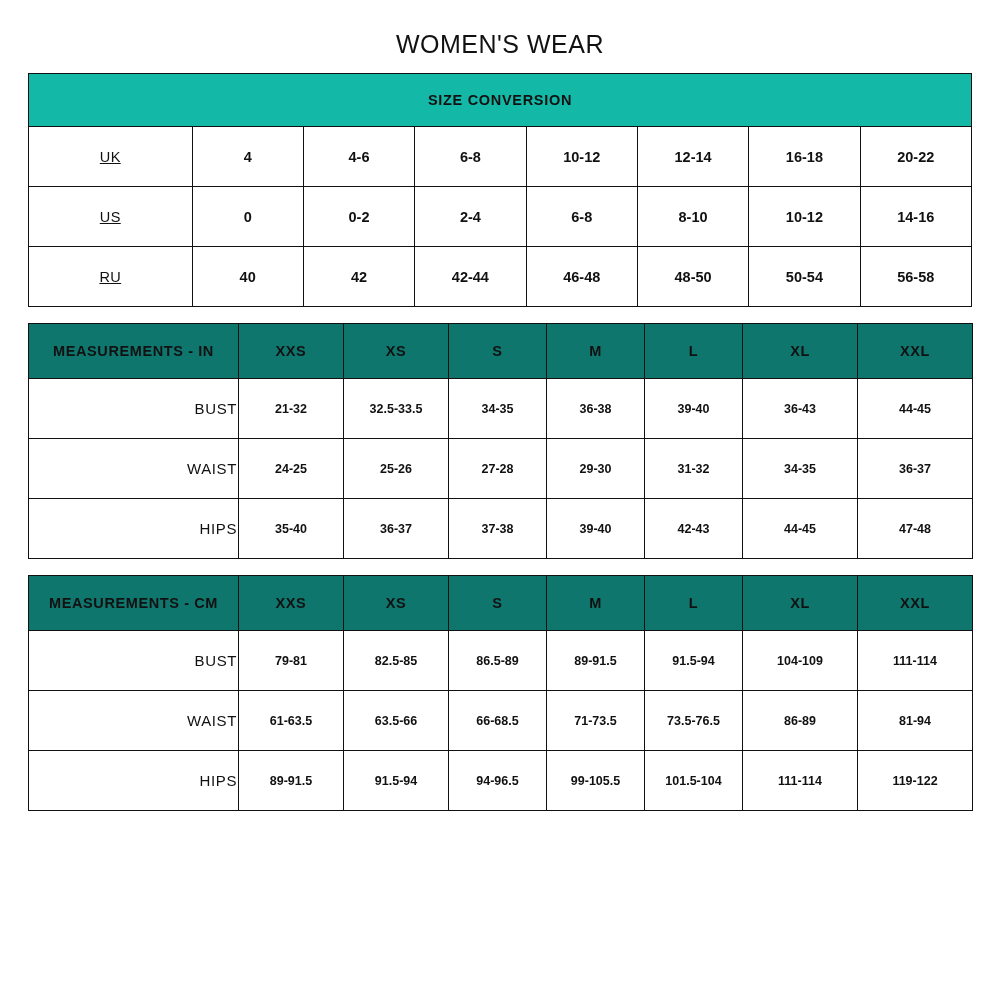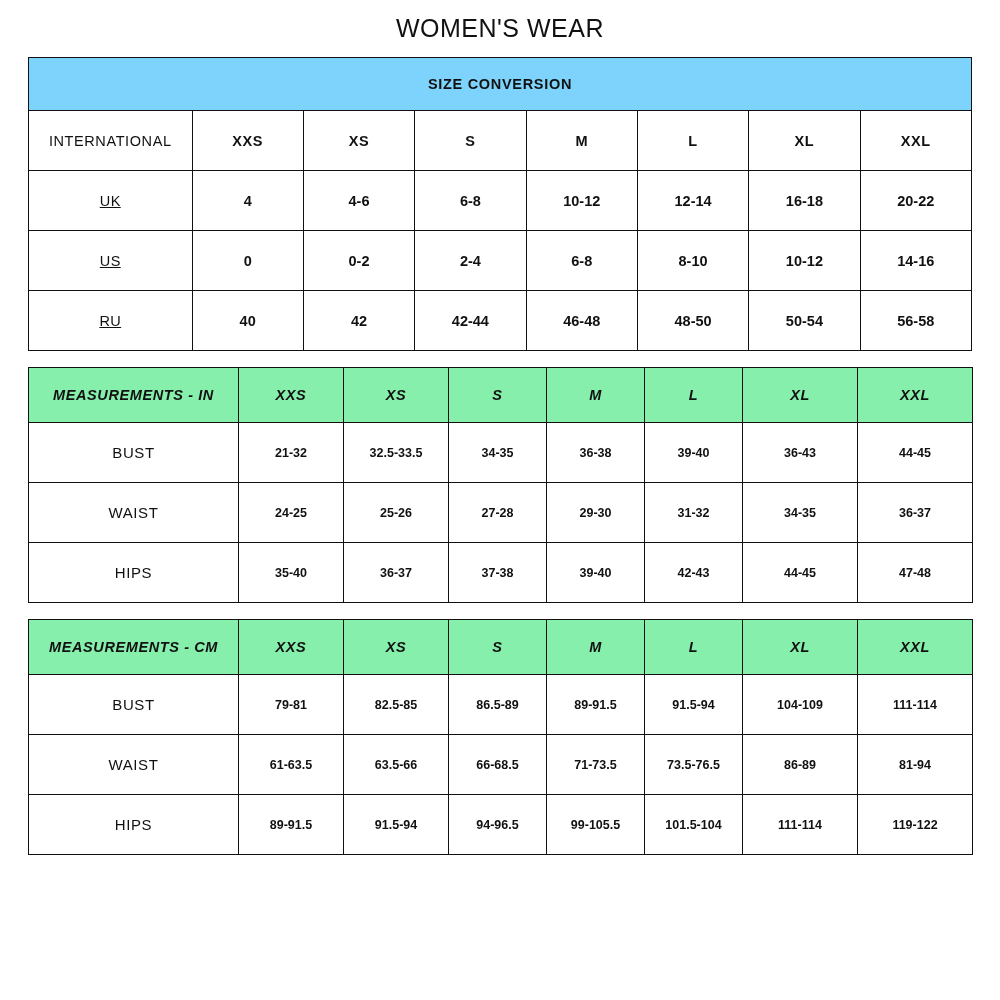--- a/index.html
+++ b/index.html
@@ -11,21 +11,21 @@
     width: 1000px;
     height: 1000px;
     font-family: "Liberation Sans", sans-serif;
     color: #1a1a1a;
     -webkit-font-smoothing: antialiased;
   }
   .page {
     width: 1000px;
     height: 1000px;
     box-sizing: border-box;
-    padding: 0 28px;
+    padding: 16px 28px;
     position: relative;
   }
   .page-title {
     text-align: center;
     font-size: 25px;
     font-weight: 400;
     letter-spacing: 0.5px;
     padding-top: 14px;
     padding-bottom: 14px;
     color: #111111;
@@ -41,21 +41,21 @@
     vertical-align: middle;
     font-weight: 700;
     color: #111111;
   }
   
   .conv-table td {
     height: 57px;
     font-size: 14.5px;
   }
   .conv-table .banner {
-    background: #7dd3fc;
+    background: #14b8a6;
     font-size: 14.5px;
     letter-spacing: 0.7px;
     height: 50px;
   }
   .conv-table .row-label {
     font-size: 14.5px;
     letter-spacing: 0.4px;
     text-decoration: underline;
   }
   .conv-table .hdr td {
@@ -63,33 +63,33 @@
     letter-spacing: 0.6px;
   }
   
   .meas-table {
     margin-top: 16px;
   }
   .meas-table td {
     height: 57px;
   }
   .meas-table thead td {
-    background: #86efac;
+    background: #0f766e;
     font-size: 14.5px;
     letter-spacing: 0.6px;
     height: 52px;
-    font-style: italic;
   }
   .meas-table thead td.first {
     text-align: center;
   }
   .meas-table .mlabel {
     font-size: 15px;
     letter-spacing: 0.6px;
     font-weight: 400;
+    text-align: right;
   }
   .meas-table .mval {
     font-size: 12.5px;
     font-weight: 700;
   }
   .conv-table .row-label, .conv-table .hdr td:first-child {
     font-weight: 400;
   }
   .conv-table .row-label {
     font-weight: 400;
@@ -112,30 +112,20 @@
       <col style="width:111px">
       <col style="width:111px">
       <col style="width:111px">
       <col style="width:111px">
       <col style="width:111px">
       <col style="width:111px">
     </colgroup>
     <tbody>
       <tr>
         <td class="banner" colspan="8">SIZE CONVERSION</td>
-      </tr>
-      <tr class="hdr">
-        <td>INTERNATIONAL</td>
-        <td>XXS</td>
-        <td>XS</td>
-        <td>S</td>
-        <td>M</td>
-        <td>L</td>
-        <td>XL</td>
-        <td>XXL</td>
       </tr>
 
       <tr>
         <td class="row-label">UK</td>
         <td class="val">4</td>
         <td class="val">4-6</td>
         <td class="val">6-8</td>
         <td class="val">10-12</td>
         <td class="val">12-14</td>
         <td class="val">16-18</td>

